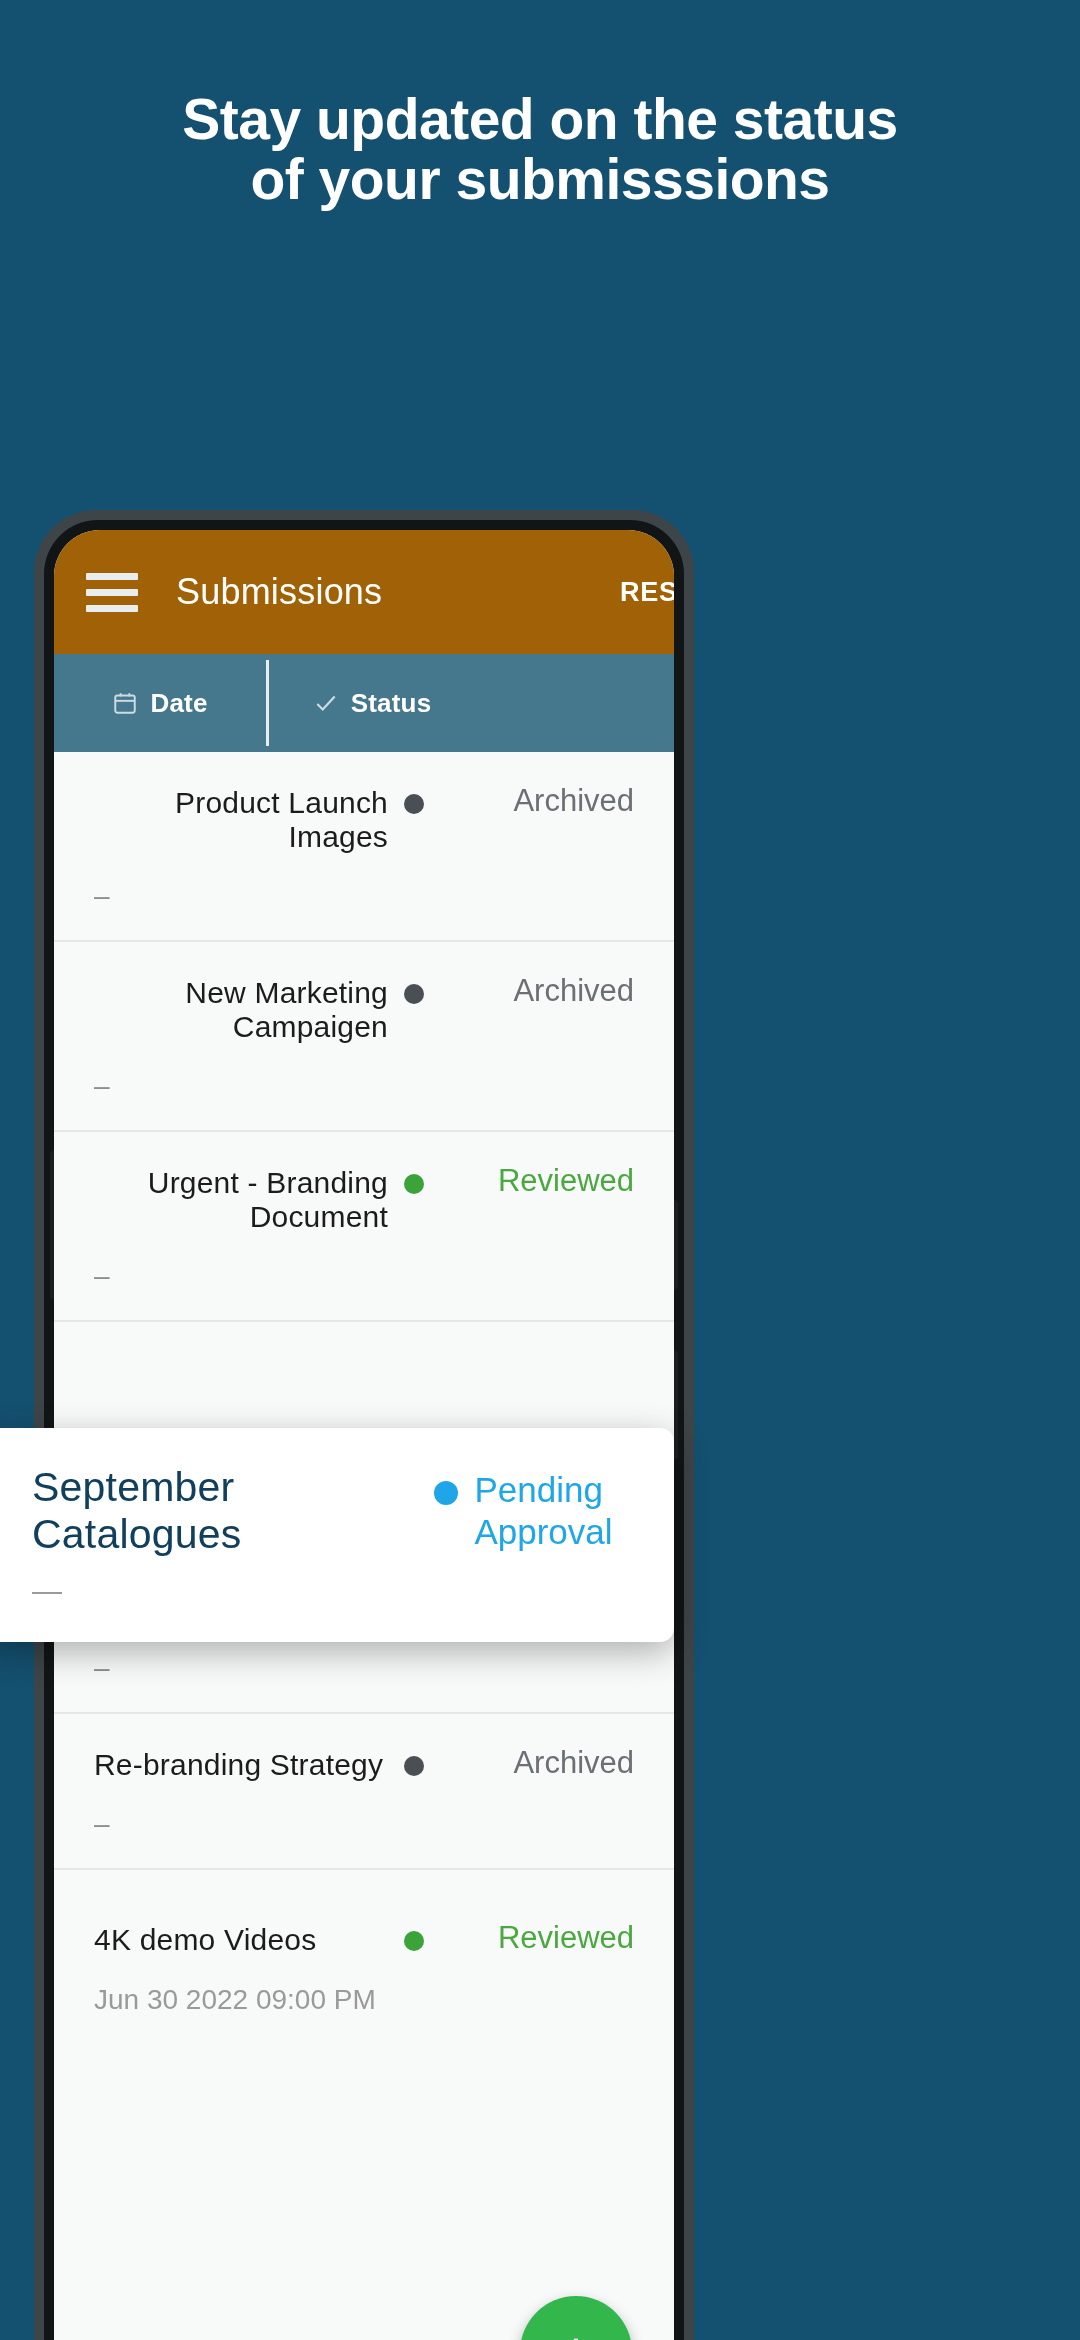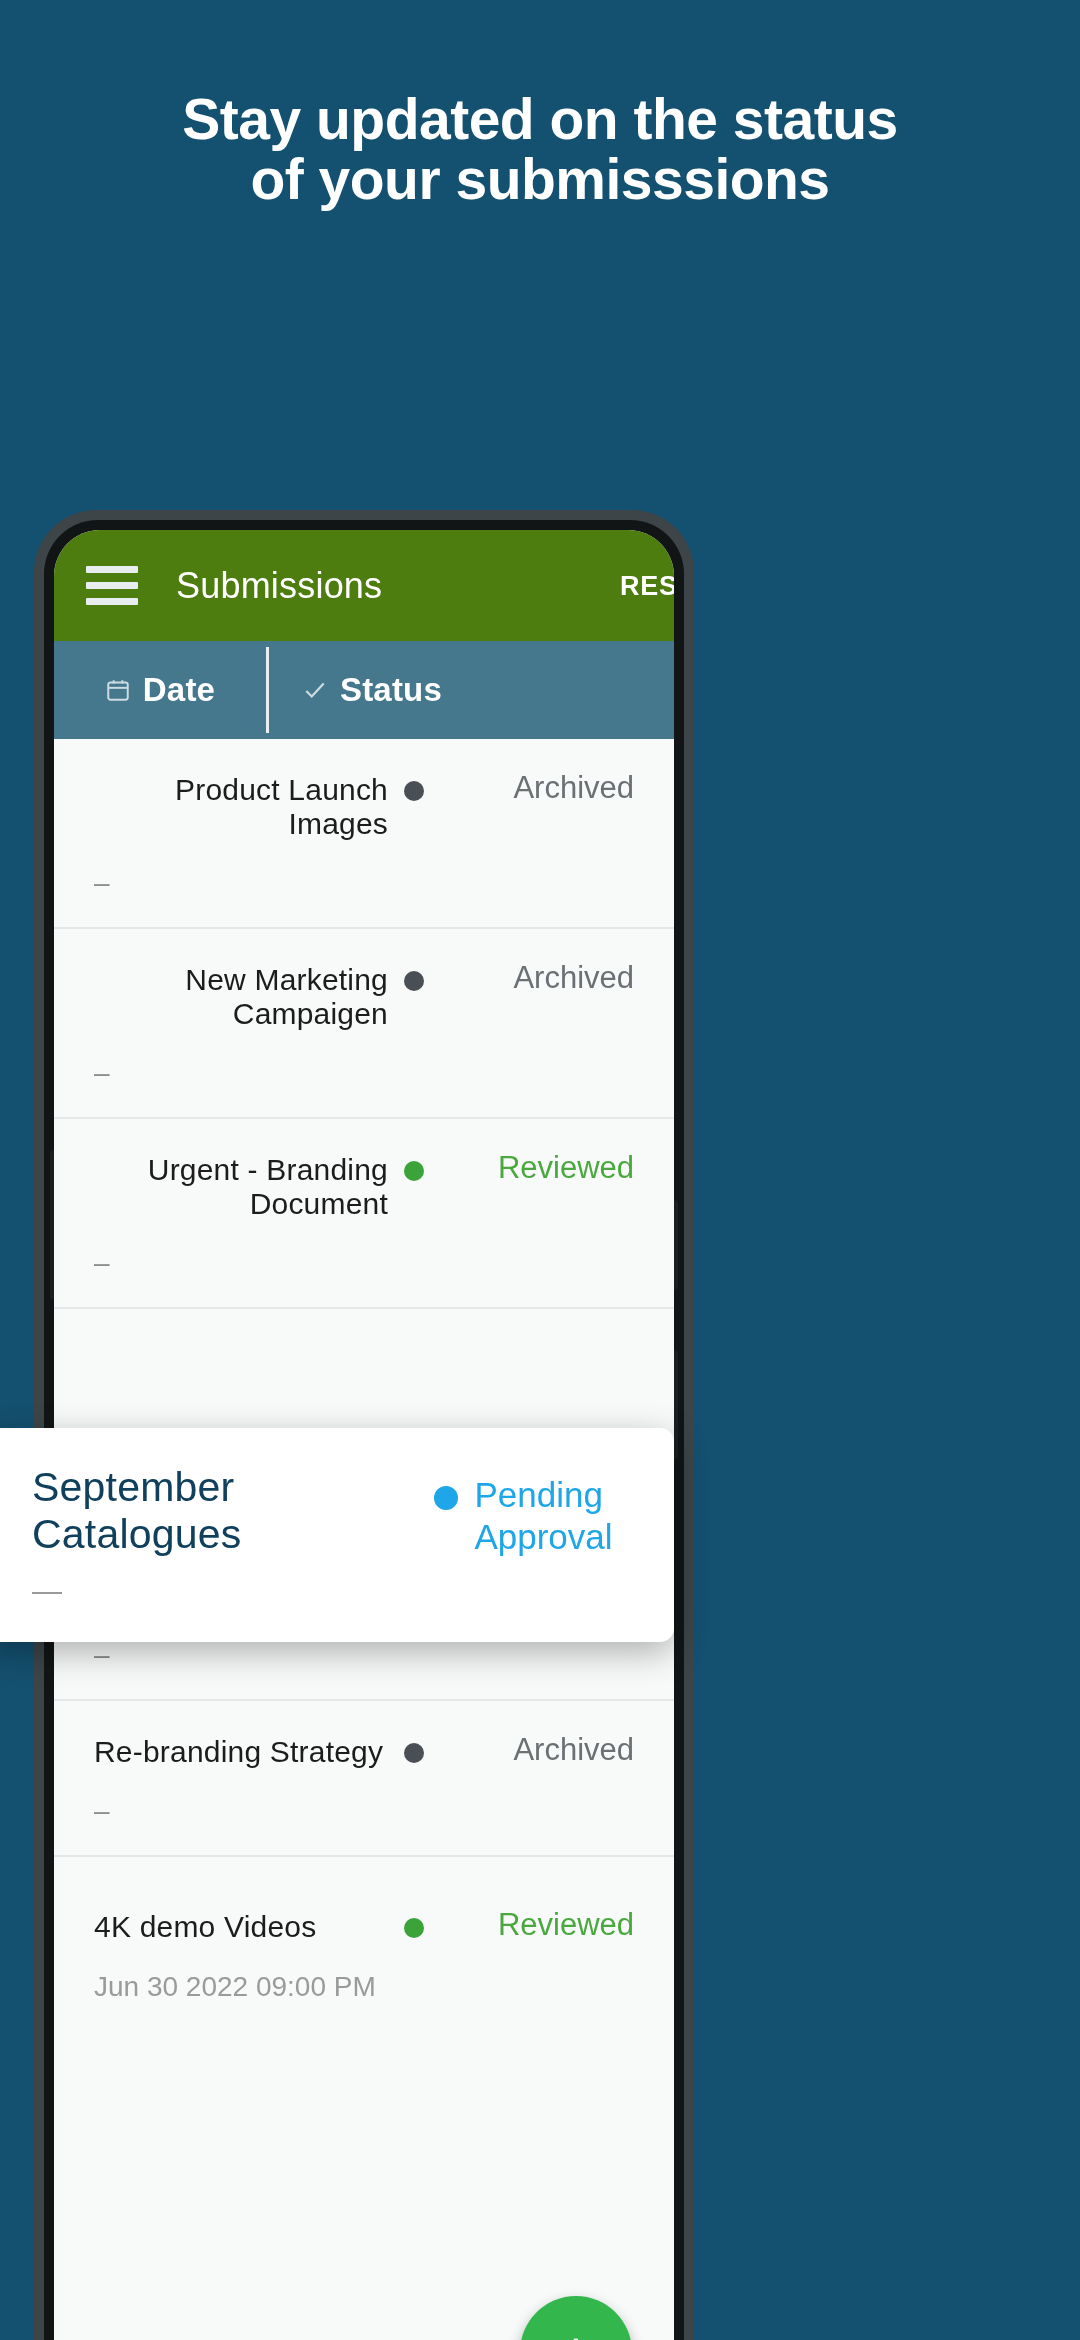--- a/index.html
+++ b/index.html
@@ -46,22 +46,22 @@
   
   .btn-side {
     position:absolute; background:#1b1f20; border-radius:4px;
   }
   .btn-left  { left:16px;  top:640px;  width:10px; height:150px; }
   .btn-right1{ right:16px; top:690px;  width:10px; height:90px; }
   .btn-right2{ right:16px; top:840px;  width:10px; height:110px; }
 
   
   .appbar {
-    height:111px;
-    background:#4d7c0f;
+    height:124px;
+    background:#a16207;
     display:flex; align-items:center;
     padding:0 0 0 32px;
     position:relative;
   }
   .hamburger { width:52px; display:flex; flex-direction:column; gap:9px; cursor:pointer; }
   .hamburger span { display:block; height:7px; background:#e8edf0; border-radius:1px; }
   .appbar-title {
     color:#ffffff; font-size:36px; font-weight:400;
     margin-left:38px; letter-spacing:0.2px;
   }
@@ -81,21 +81,21 @@
     gap:12px; color:#ffffff; cursor:pointer;
     position:relative;
   }
   .ftab.date   { width:212px; }
   .ftab.status { width:212px; }
   .ftab.more   { flex:1; padding-left:10px; }
   .ftab + .ftab::before {
     content:""; position:absolute; left:0; top:6px; bottom:6px;
     width:3px; background:#e8eef1;
   }
-  .ftab-label { font-size:33px; font-weight:700; letter-spacing:0.2px; }
+  .ftab-label { font-size:26px; font-weight:700; letter-spacing:0.2px; }
   .ftab.more .ftab-label { font-size:29px; letter-spacing:0.6px; }
   .ico { width:26px; height:26px; display:inline-block; opacity:.9; }
 
   
   .list { background:#f8f9f9; position:relative; }
   .row {
     padding:30px 40px 0 40px;
     position:relative;
     border-bottom:2px solid #e4e6e7;
     min-height:140px;
@@ -114,21 +114,21 @@
   .highlight-card {
     position:absolute;
     left:-14px; top:1428px;
     width:688px;
     background:#ffffff;
     border-radius:14px;
     box-shadow:0 10px 34px rgba(0,0,0,.30);
     padding:36px 40px 34px 46px;
     z-index:30;
   }
-  .highlight-card .hc-top { display:flex; align-items:flex-end; justify-content:space-between; }
+  .highlight-card .hc-top { display:flex; align-items:center; justify-content:space-between; }
   .hc-title { font-size:41px; color:#11405c; letter-spacing:.2px; }
   .hc-status { display:flex; align-items:flex-start; gap:16px; width:210px; }
   .hc-dot { width:24px; height:24px; border-radius:50%; background:#1ea6e8; flex:none; margin-top:12px; }
   .hc-status-text { font-size:35px; color:#1ea6e8; line-height:1.2; }
   .hc-date { font-size:30px; color:#9a9a9a; margin-top:16px; }
 
   
   .fab {
     position:absolute; right:42px; bottom:-38px;
     width:112px; height:112px; border-radius:50%;

